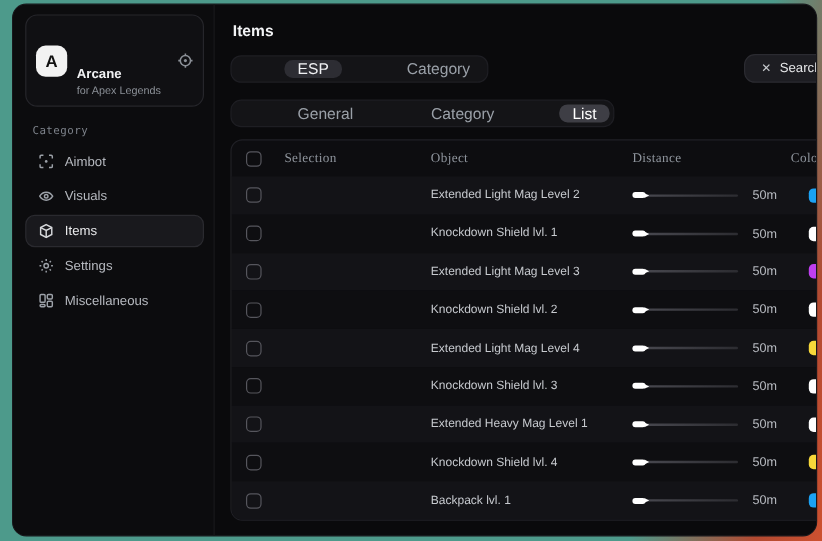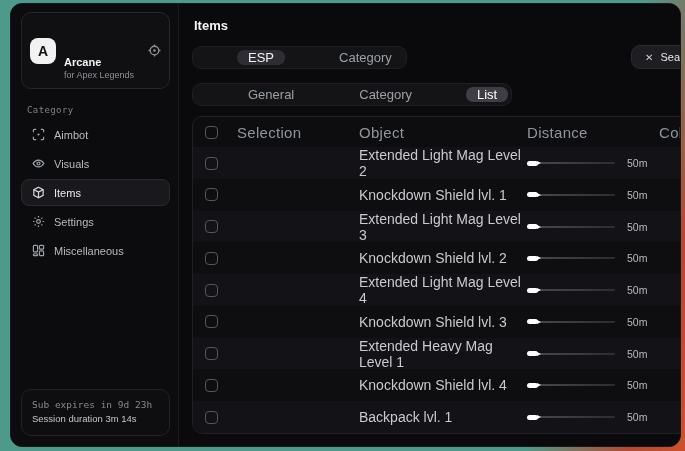--- a/index.html
+++ b/index.html
@@ -76,32 +76,32 @@
   .table-card {
     flex:1; border:1px solid #202026; border-radius:10px; background:#0d0d10;
     overflow:hidden; display:flex; flex-direction:column;
   }
   .t-head, .t-row {
     display:grid; grid-template-columns:32px 122px 168px 92px 40px 1fr;
     align-items:center; padding:0 12px;
   }
   .t-head { height:30px; }
   .t-head .h-label {
-    font-family:Liberation Sans, sans-serif; font-size:15px; color:#8f959d; letter-spacing:.3px;
+    font-family:Liberation Serif, serif; font-size:11px; color:#8f959d; letter-spacing:.3px;
   }
   .h-color { text-align:right; }
   .t-rows { flex:1; display:flex; flex-direction:column; }
   .t-row { flex:1; min-height:30px; }
   .t-row:nth-child(odd) { background:#131317; }
   .t-row:nth-child(even) { background:#0e0e11; }
   .cbox {
     width:13px; height:13px; border:1.4px solid #56565d; border-radius:4px;
     background:transparent; cursor:default;
   }
-  .obj-name { font-size:14px; color:#c7cacf; }
+  .obj-name { font-size:10px; color:#c7cacf; }
   .slider { display:flex; align-items:center; width:88px; }
   .slider .handle { width:11px; height:5px; background:#fff; border-radius:3px; position:relative; flex:0 0 auto; }
   .slider .handle::after {
     content:""; position:absolute; right:-3px; top:50%; transform:translateY(-50%);
     border-left:4px solid #fff; border-top:2.5px solid transparent; border-bottom:2.5px solid transparent;
   }
   .slider .track { flex:1; height:2px; border-radius:1px; background:linear-gradient(to right,#47474e,#2c2c31); margin-left:1px; }
   .dist-val { font-size:10.5px; color:#b7bac0; text-align:left; padding-left:8px; }
   .swatch-cell { display:flex; justify-content:flex-end; }
   .swatch { width:12px; height:12px; border-radius:4px; }
@@ -174,24 +174,20 @@
               <rect x="8" y="7.5" width="4.5" height="5" rx="1"></rect>
               <rect x="1.5" y="10.5" width="4.5" height="2" rx="1"></rect>
             </svg>
           </span>
           <span>Miscellaneous</span>
         </div>
       </div>
 
     <div class="sb-spacer"></div>
 
-    <div class="session-box">
-      <div class="session-line1">Sub expires in 9d 23h</div>
-      <div class="session-line2">Session duration 3m 14s</div>
-    </div>
   </div>
 
   <div class="main">
     <div class="page-title">Items</div>
 
     <div class="controls-row">
       <div class="seg" id="mode-tabs">
           <div class="seg-item sel">ESP</div>
           <div class="seg-item">Category</div>
         </div>

